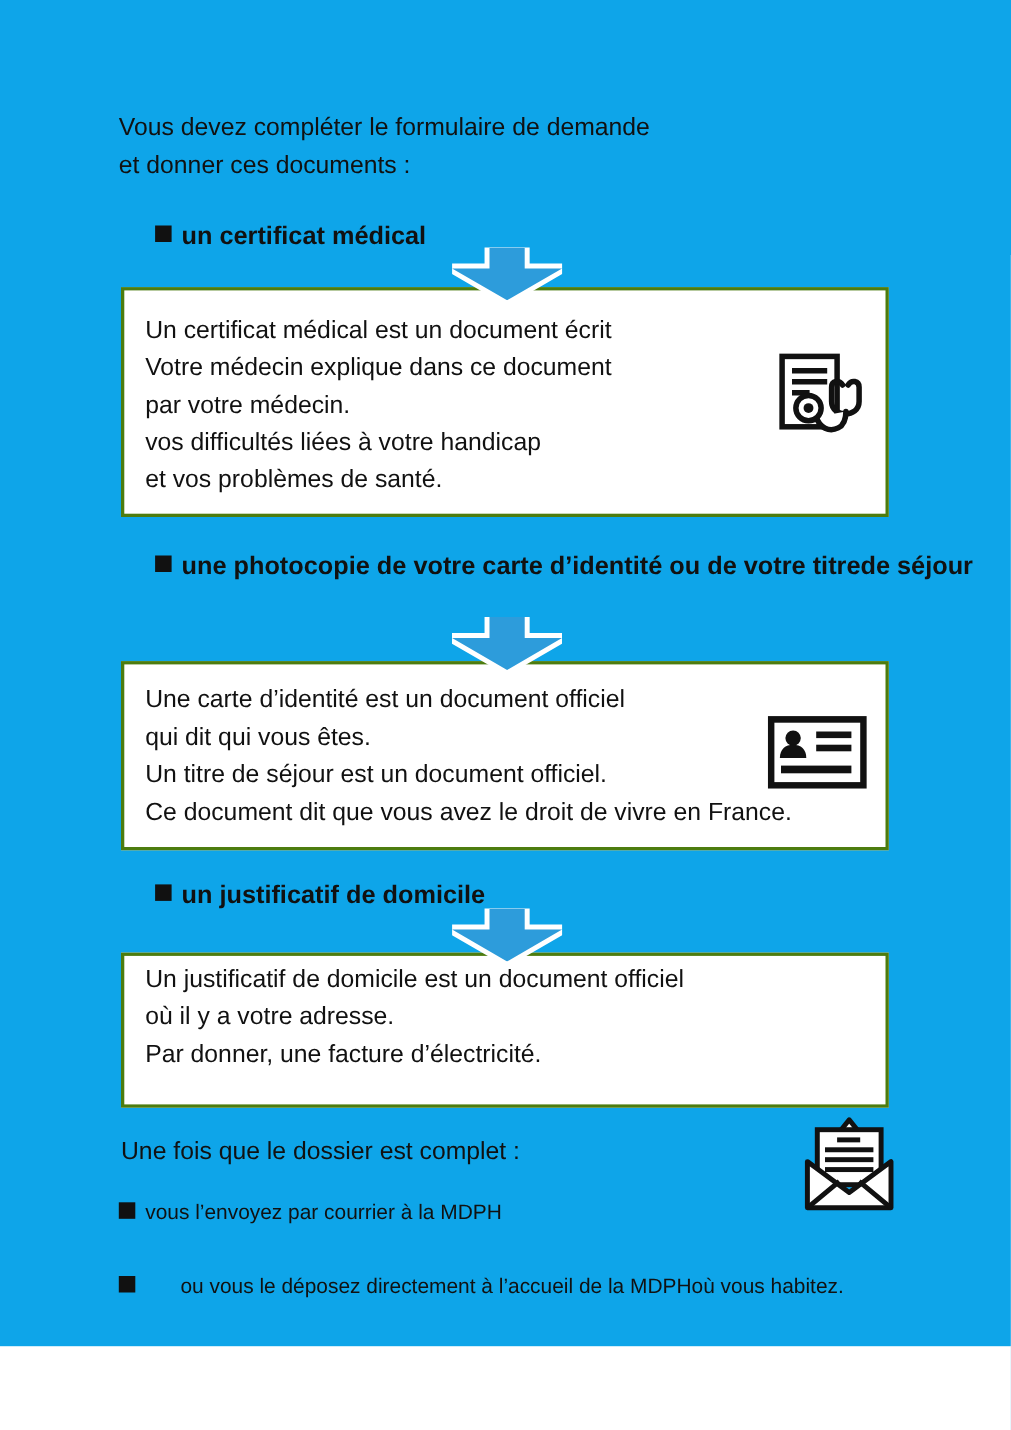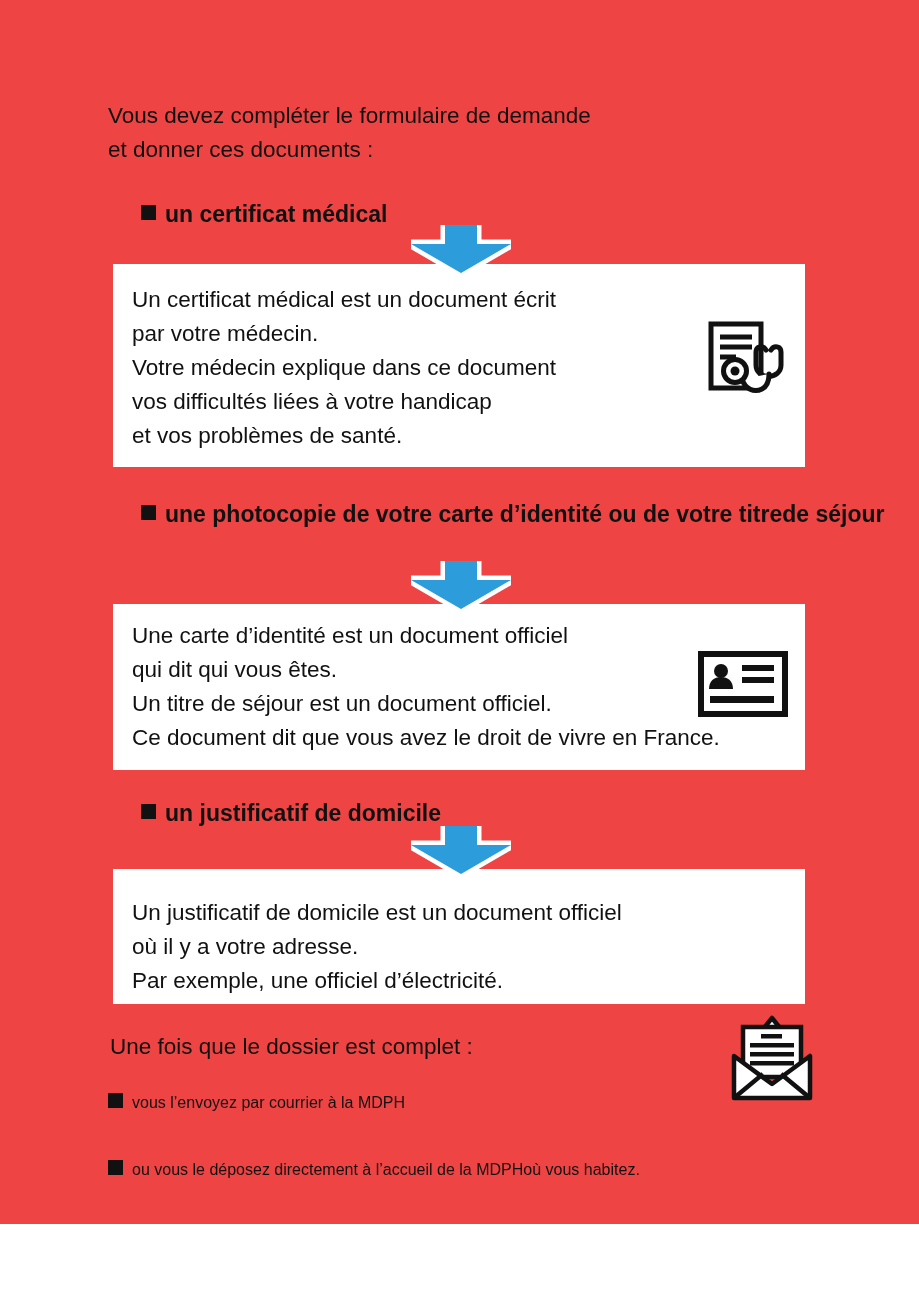--- a/index.html
+++ b/index.html
@@ -1,53 +1,53 @@
 <!DOCTYPE html>
 <html lang="fr"><head>
 <meta charset="utf-8">
 <style>
   html,body{margin:0;padding:0;background:#fff;}
   .page{
     position:relative;
     width:919px;height:1224px;
-    background:#ef4444;
+    background:#0ea5e9;
     font-family:"Liberation Sans","DejaVu Sans",sans-serif;
     color:#111111;
     overflow:hidden;
   }
   .txt{position:absolute;font-size:22.5px;line-height:34px;color:#111;white-space:nowrap;}
   .intro{left:108px;top:99px;}
   .heading{position:absolute;font-size:23px;line-height:34px;font-weight:bold;color:#111;display:flex;align-items:flex-start;white-space:nowrap;padding-left:28px;}
   .bullet-sq{
     display:inline-block;flex:0 0 auto;
     width:15px;height:15px;background:#111;
     margin:8px 9px 0 0;
   }
   .h-lines{display:flex;flex-direction:row;}
   .box{
     position:absolute;left:110px;width:698px;
-    border:3px solid #ef4444;background:#fff;box-sizing:border-box;
+    border:3px solid #4d7c0f;background:#fff;box-sizing:border-box;
   }
   .box .box-text{position:absolute;left:19px;font-size:22.5px;line-height:34px;white-space:nowrap;}
   .box1{top:261px;height:209px;}
   .box1 .box-text{top:19px;}
   .box2{top:601px;height:172px;}
   .box2 .box-text{top:15px;}
   .box3{top:866px;height:141px;}
-  .box3 .box-text{top:27px;}
+  .box3 .box-text{top:4px;}
   .arrow{position:absolute;width:100px;height:48px;z-index:3;}
   .arrow1{left:411px;top:225px;}
   .arrow2{left:411px;top:561px;}
   .arrow3{left:411px;top:826px;}
   .icon-abs{position:absolute;z-index:2;}
   .med-icon{left:706px;top:320px;}
   .id-icon{left:698px;top:651px;}
   .env-icon{left:730px;top:1014px;}
   .footer-intro{left:110px;top:1030px;}
-  .f-bullet{position:absolute;left:108px;display:flex;align-items:flex-start;font-size:16px;line-height:34px;white-space:nowrap;}
+  .f-bullet{position:absolute;left:108px;display:flex;align-items:flex-start;font-size:19px;line-height:34px;white-space:nowrap;}
   .f-bullet .bullet-sq{margin-top:7px;}
   .fb1{top:1086px;}
   .fb2{top:1153px;}
   .page-number{
     position:absolute;right:112px;top:1240px;
     font-size:16px;font-weight:bold;color:#111;
   }
 </style>
 </head>
 <body>
@@ -65,22 +65,22 @@
   </div>
 
   <svg class="arrow arrow1" viewBox="0 0 100 48">
     <polygon points="34,0 66,0 66,19 100,19 50,48 0,19 34,19" fill="#ffffff" stroke="#ffffff" stroke-width="9" stroke-linejoin="miter"></polygon>
     <polygon points="34,0 66,0 66,19 100,19 50,48 0,19 34,19" fill="#2D9CDB"></polygon>
   </svg>
 
   <div class="box box1">
     <div class="box-text">
       <div>Un certificat médical est un document écrit</div>
+      <div>Votre médecin explique dans ce document</div>
       <div>par votre médecin.</div>
-      <div>Votre médecin explique dans ce document</div>
       <div>vos difficultés liées à votre handicap</div>
       <div>et vos problèmes de santé.</div>
     </div>
   </div>
 
   <svg class="icon-abs med-icon" width="80" height="82" viewBox="0 0 80 82">
     <rect x="5" y="4" width="50" height="64" fill="#fff" stroke="#111" stroke-width="5"></rect>
     <line x1="14" y1="17" x2="46" y2="17" stroke="#111" stroke-width="5"></line>
     <line x1="14" y1="27" x2="46" y2="27" stroke="#111" stroke-width="5"></line>
     <line x1="14" y1="37" x2="30" y2="37" stroke="#111" stroke-width="5"></line>
@@ -128,21 +128,21 @@
 
   <svg class="arrow arrow3" viewBox="0 0 100 48">
     <polygon points="34,0 66,0 66,19 100,19 50,48 0,19 34,19" fill="#ffffff" stroke="#ffffff" stroke-width="9" stroke-linejoin="miter"></polygon>
     <polygon points="34,0 66,0 66,19 100,19 50,48 0,19 34,19" fill="#2D9CDB"></polygon>
   </svg>
 
   <div class="box box3">
     <div class="box-text">
       <div>Un justificatif de domicile est un document officiel</div>
       <div>où il y a votre adresse.</div>
-      <div>Par exemple, une officiel d’électricité.</div>
+      <div>Par donner, une facture d’électricité.</div>
     </div>
   </div>
 
   <div class="txt footer-intro">Une fois que le dossier est complet :</div>
 
   <svg class="icon-abs env-icon" width="84" height="88" viewBox="0 0 84 88">
     <path d="M34,14 L42,4 L50,14" fill="#fff" stroke="#111" stroke-width="4.5" stroke-linejoin="round"></path>
     <rect x="13" y="13" width="58" height="50" fill="#fff" stroke="#111" stroke-width="4.5"></rect>
     <rect x="31" y="20" width="21" height="4.5" fill="#111"></rect>
     <rect x="20" y="29" width="44" height="4.5" fill="#111"></rect>
@@ -154,21 +154,21 @@
 
   <div class="f-bullet fb1">
     <span class="bullet-sq"></span>
     <span class="h-lines" style="font-weight:normal;">
       <span>vous l’envoyez par courrier à la MDPH</span>
     </span>
   </div>
 
   <div class="f-bullet fb2">
     <span class="bullet-sq"></span>
-    <span class="h-lines" style="font-weight:normal;">
+    <span class="h-lines" style="font-weight:normal;margin-left:32px;">
       <span>ou vous le déposez directement à l’accueil de la MDPH</span>
       <span>où vous habitez.</span>
     </span>
   </div>
 
   <div class="page-number">11</div>
 
 </div>
 
 </body></html>

